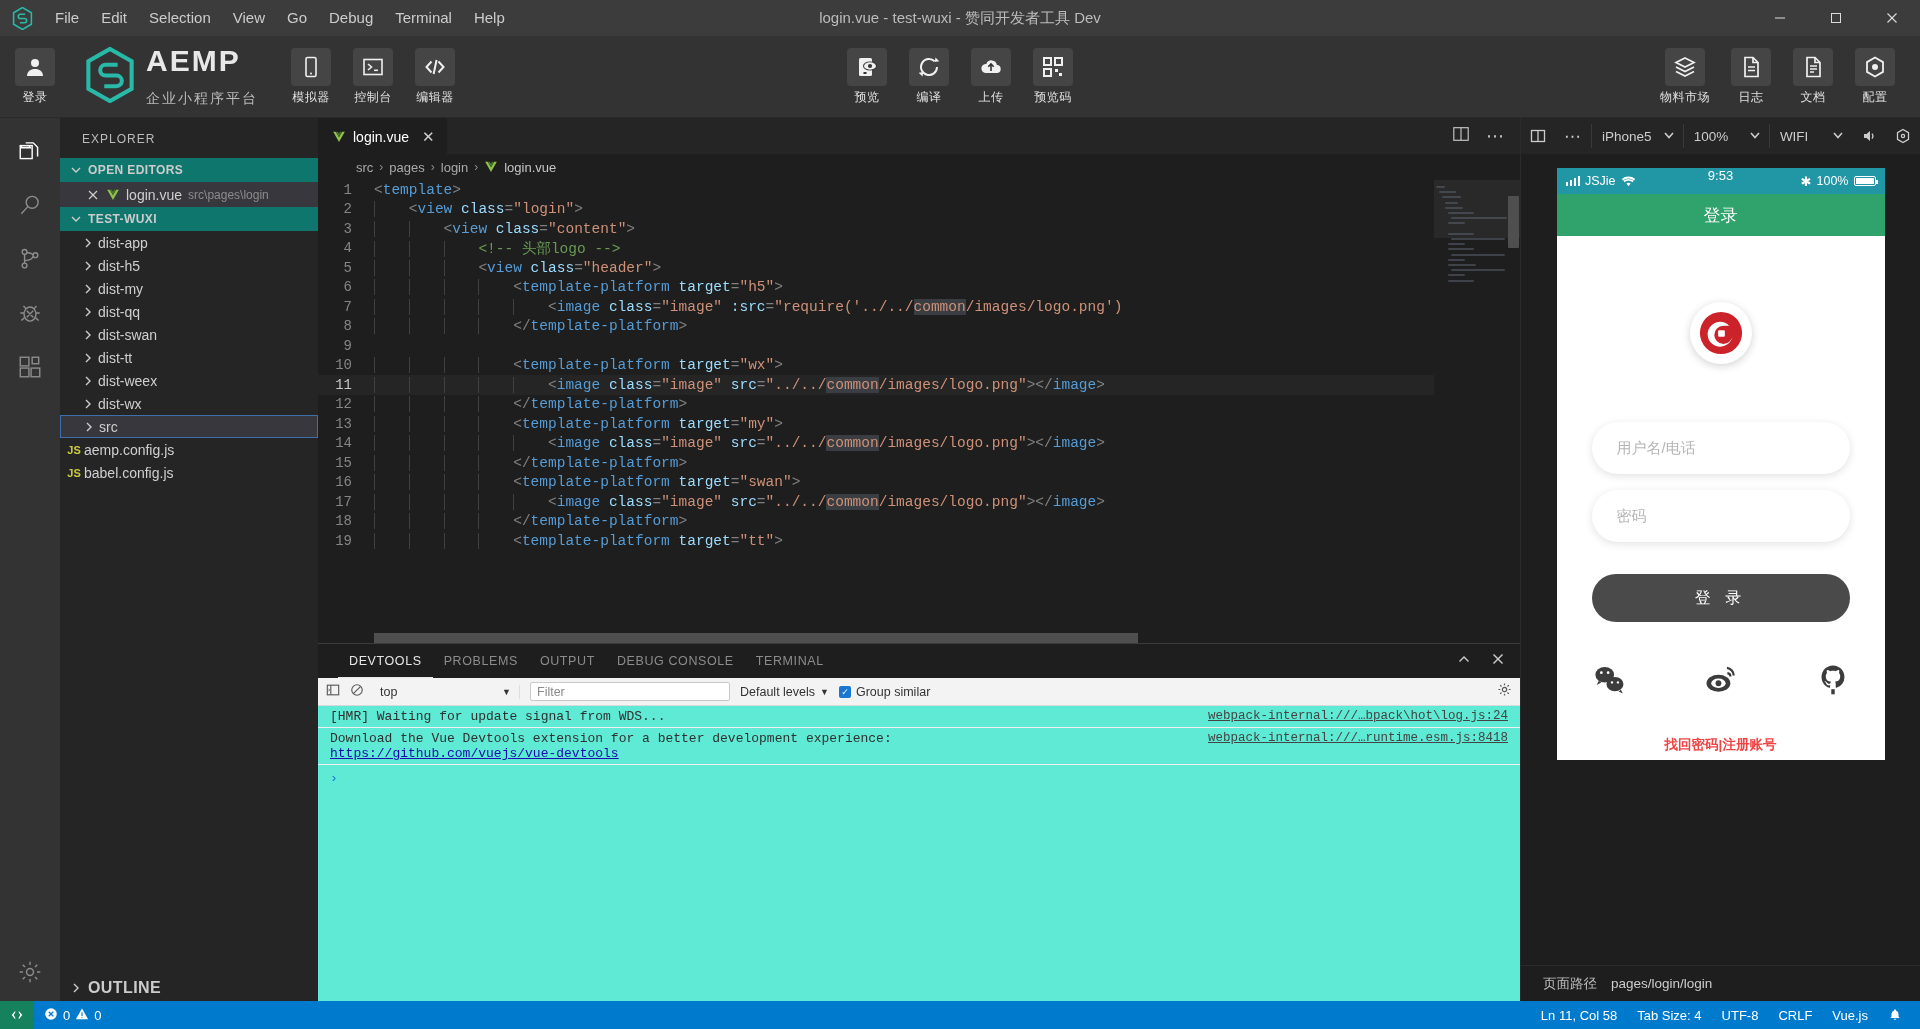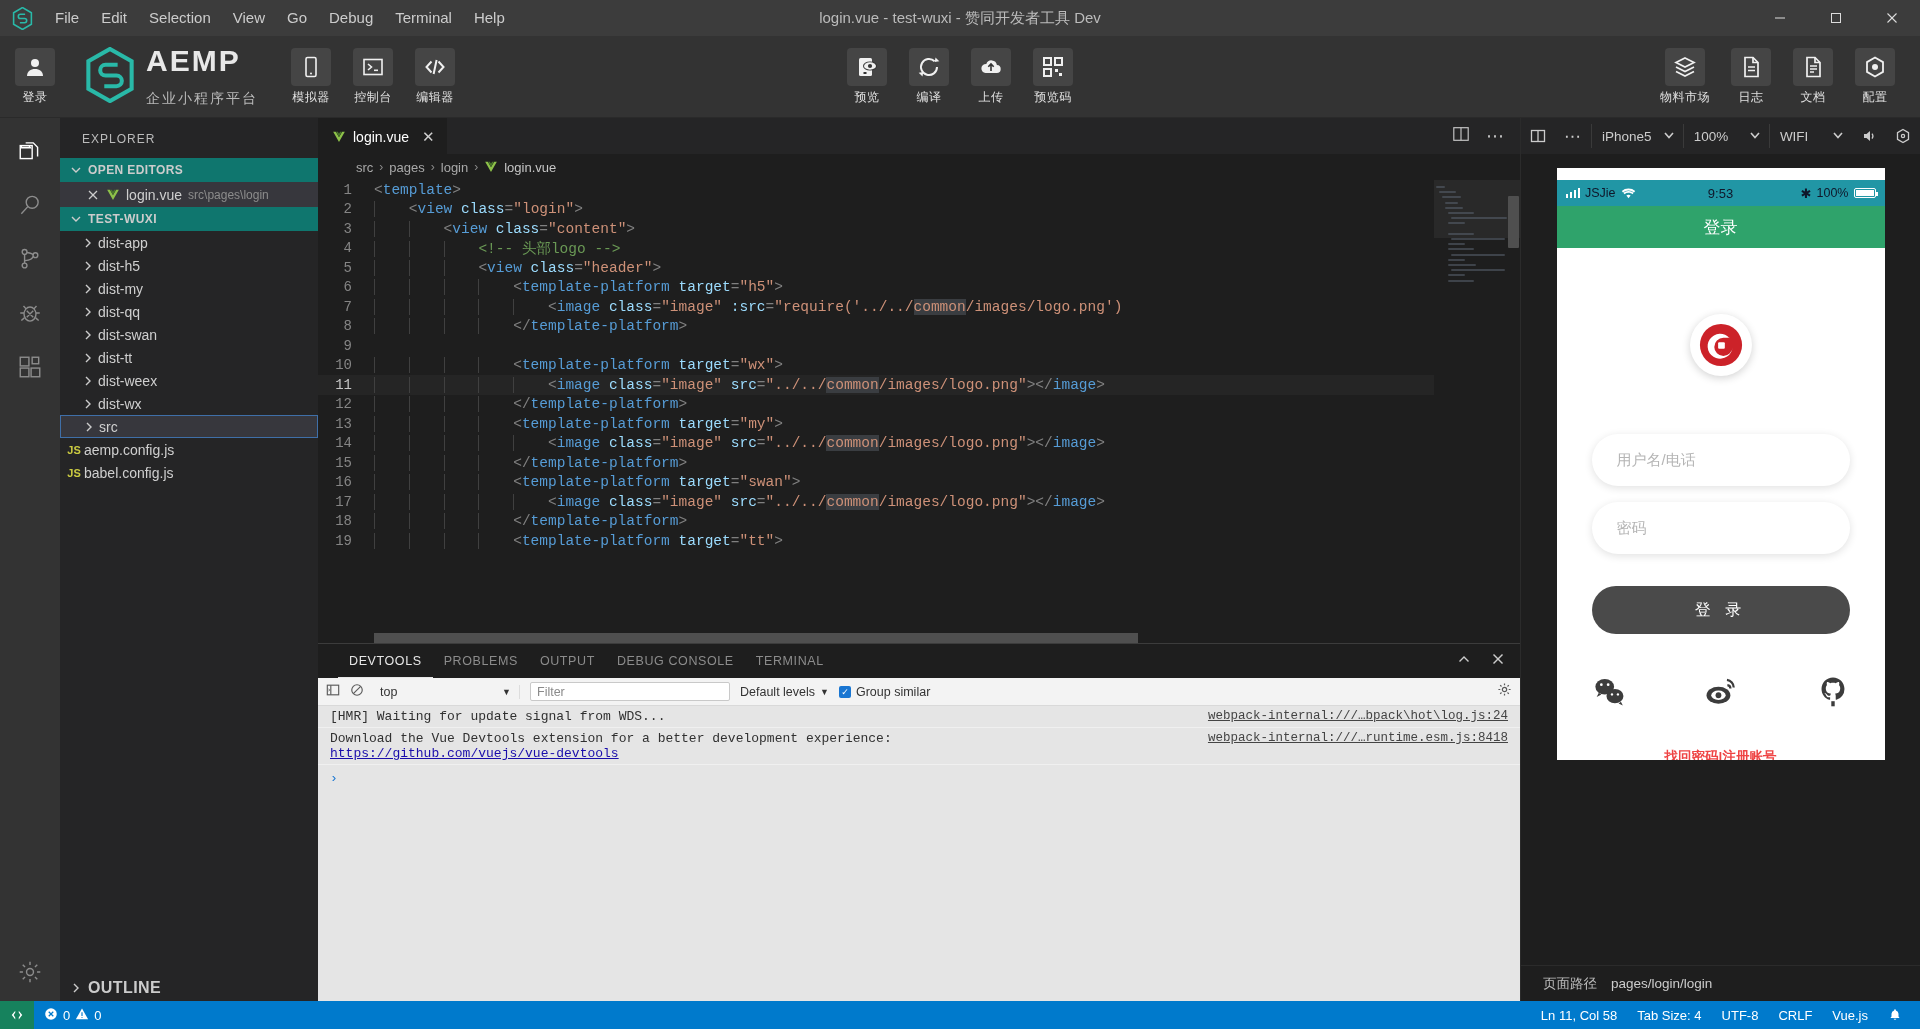--- a/index.html
+++ b/index.html
@@ -174,21 +174,21 @@
   }
   .fb-input {
     flex: 0 0 200px; height: 19px; border: 1px solid #c9c9c9; border-radius: 2px; background: #fff;
     font-size: 12.5px; color: #8a8a8a; display: flex; align-items: center; padding: 0 6px;
   }
   .fb-levels { font-size: 12.5px; color: #333; display: flex; align-items: center; gap: 5px; }
   .fb-chk { display: flex; align-items: center; gap: 5px; font-size: 12.5px; color: #333; }
   .chkbox { width: 12px; height: 12px; background: #1976d2; border-radius: 2px; display: inline-flex; align-items: center; justify-content: center; color: #fff; font-size: 9px; }
   .fb-gear { margin-left: auto; }
   .fb-gear svg { width: 15px; height: 15px; stroke: #5a5a5a; fill: none; stroke-width: 1.3; }
-  .console-log { flex: 1; overflow: hidden; background: #e5e5e5; }
+  .console-log { flex: 1; overflow: hidden; background: #5eead4; }
   .log-row {
     display: flex; justify-content: space-between; align-items: flex-start;
     padding: 3px 12px 3px 12px; border-bottom: 1px solid #f0f0f0;
     font-family: "Liberation Mono", monospace; font-size: 13px; color: #303030;
   }
   .log-src { color: #444; text-decoration: underline; font-size: 12.5px; white-space: nowrap; margin-left: 16px; }
   .log-link { color: #1a0dab; text-decoration: underline; }
   .log-prompt { padding: 6px 12px; color: #1976d2; font-family: "Liberation Mono", monospace; font-size: 13px; }
 
   
@@ -197,22 +197,22 @@
     height: 36px; display: flex; align-items: center; background: #252526; flex: 0 0 36px;
     color: #cccccc; font-size: 13.5px;
   }
   .sc-icon { padding: 0 9px; display: flex; align-items: center; }
   .sc-icon svg { width: 16px; height: 16px; stroke: #cccccc; fill: none; stroke-width: 1.3; }
   .sc-sel { display: flex; align-items: center; justify-content: space-between; border-left: 1px solid #3a3a3a; height: 24px; padding: 0 6px 0 10px; }
   .sc-caret svg { width: 16px; height: 16px; stroke: #cccccc; fill: none; stroke-width: 1.6; }
   .sim-stage { flex: 1; display: flex; flex-direction: column; align-items: center; padding-top: 14px; min-height: 0; }
   .phone { width: 328px; height: 592px; background: #fff; overflow: hidden; position: relative; }
   .ph-status {
-    height: 26px; background: #2196a5; display: flex; align-items: center;
-    color: #0f172a; font-size: 12.5px; padding: 0 9px; position: relative; margin-top: 12px;
+    height: 26px; background: #2196a5; display: flex; 
+    color: #ffffff; font-size: 12.5px; padding: 0 9px; position: relative;
   }
   .ph-carrier { display: flex; align-items: center; gap: 5px; }
   .bars { display: flex; align-items: flex-end; gap: 1.5px; height: 10px; }
   .bars i { width: 2.5px; background: #fff; display: block; }
   .bars i:nth-child(1) { height: 4px; } .bars i:nth-child(2) { height: 6px; }
   .bars i:nth-child(3) { height: 8px; } .bars i:nth-child(4) { height: 10px; }
   .ph-time { position: absolute; left: 0; right: 0; text-align: center; font-size: 13px; }
   .ph-right { margin-left: auto; display: flex; align-items: center; gap: 5px; z-index: 2; }
   .batt { width: 22px; height: 10px; border: 1px solid #fff; border-radius: 2px; position: relative; }
   .batt::after { content:''; position:absolute; right:-3px; top:3px; width:2px; height:4px; background:#fff; }

